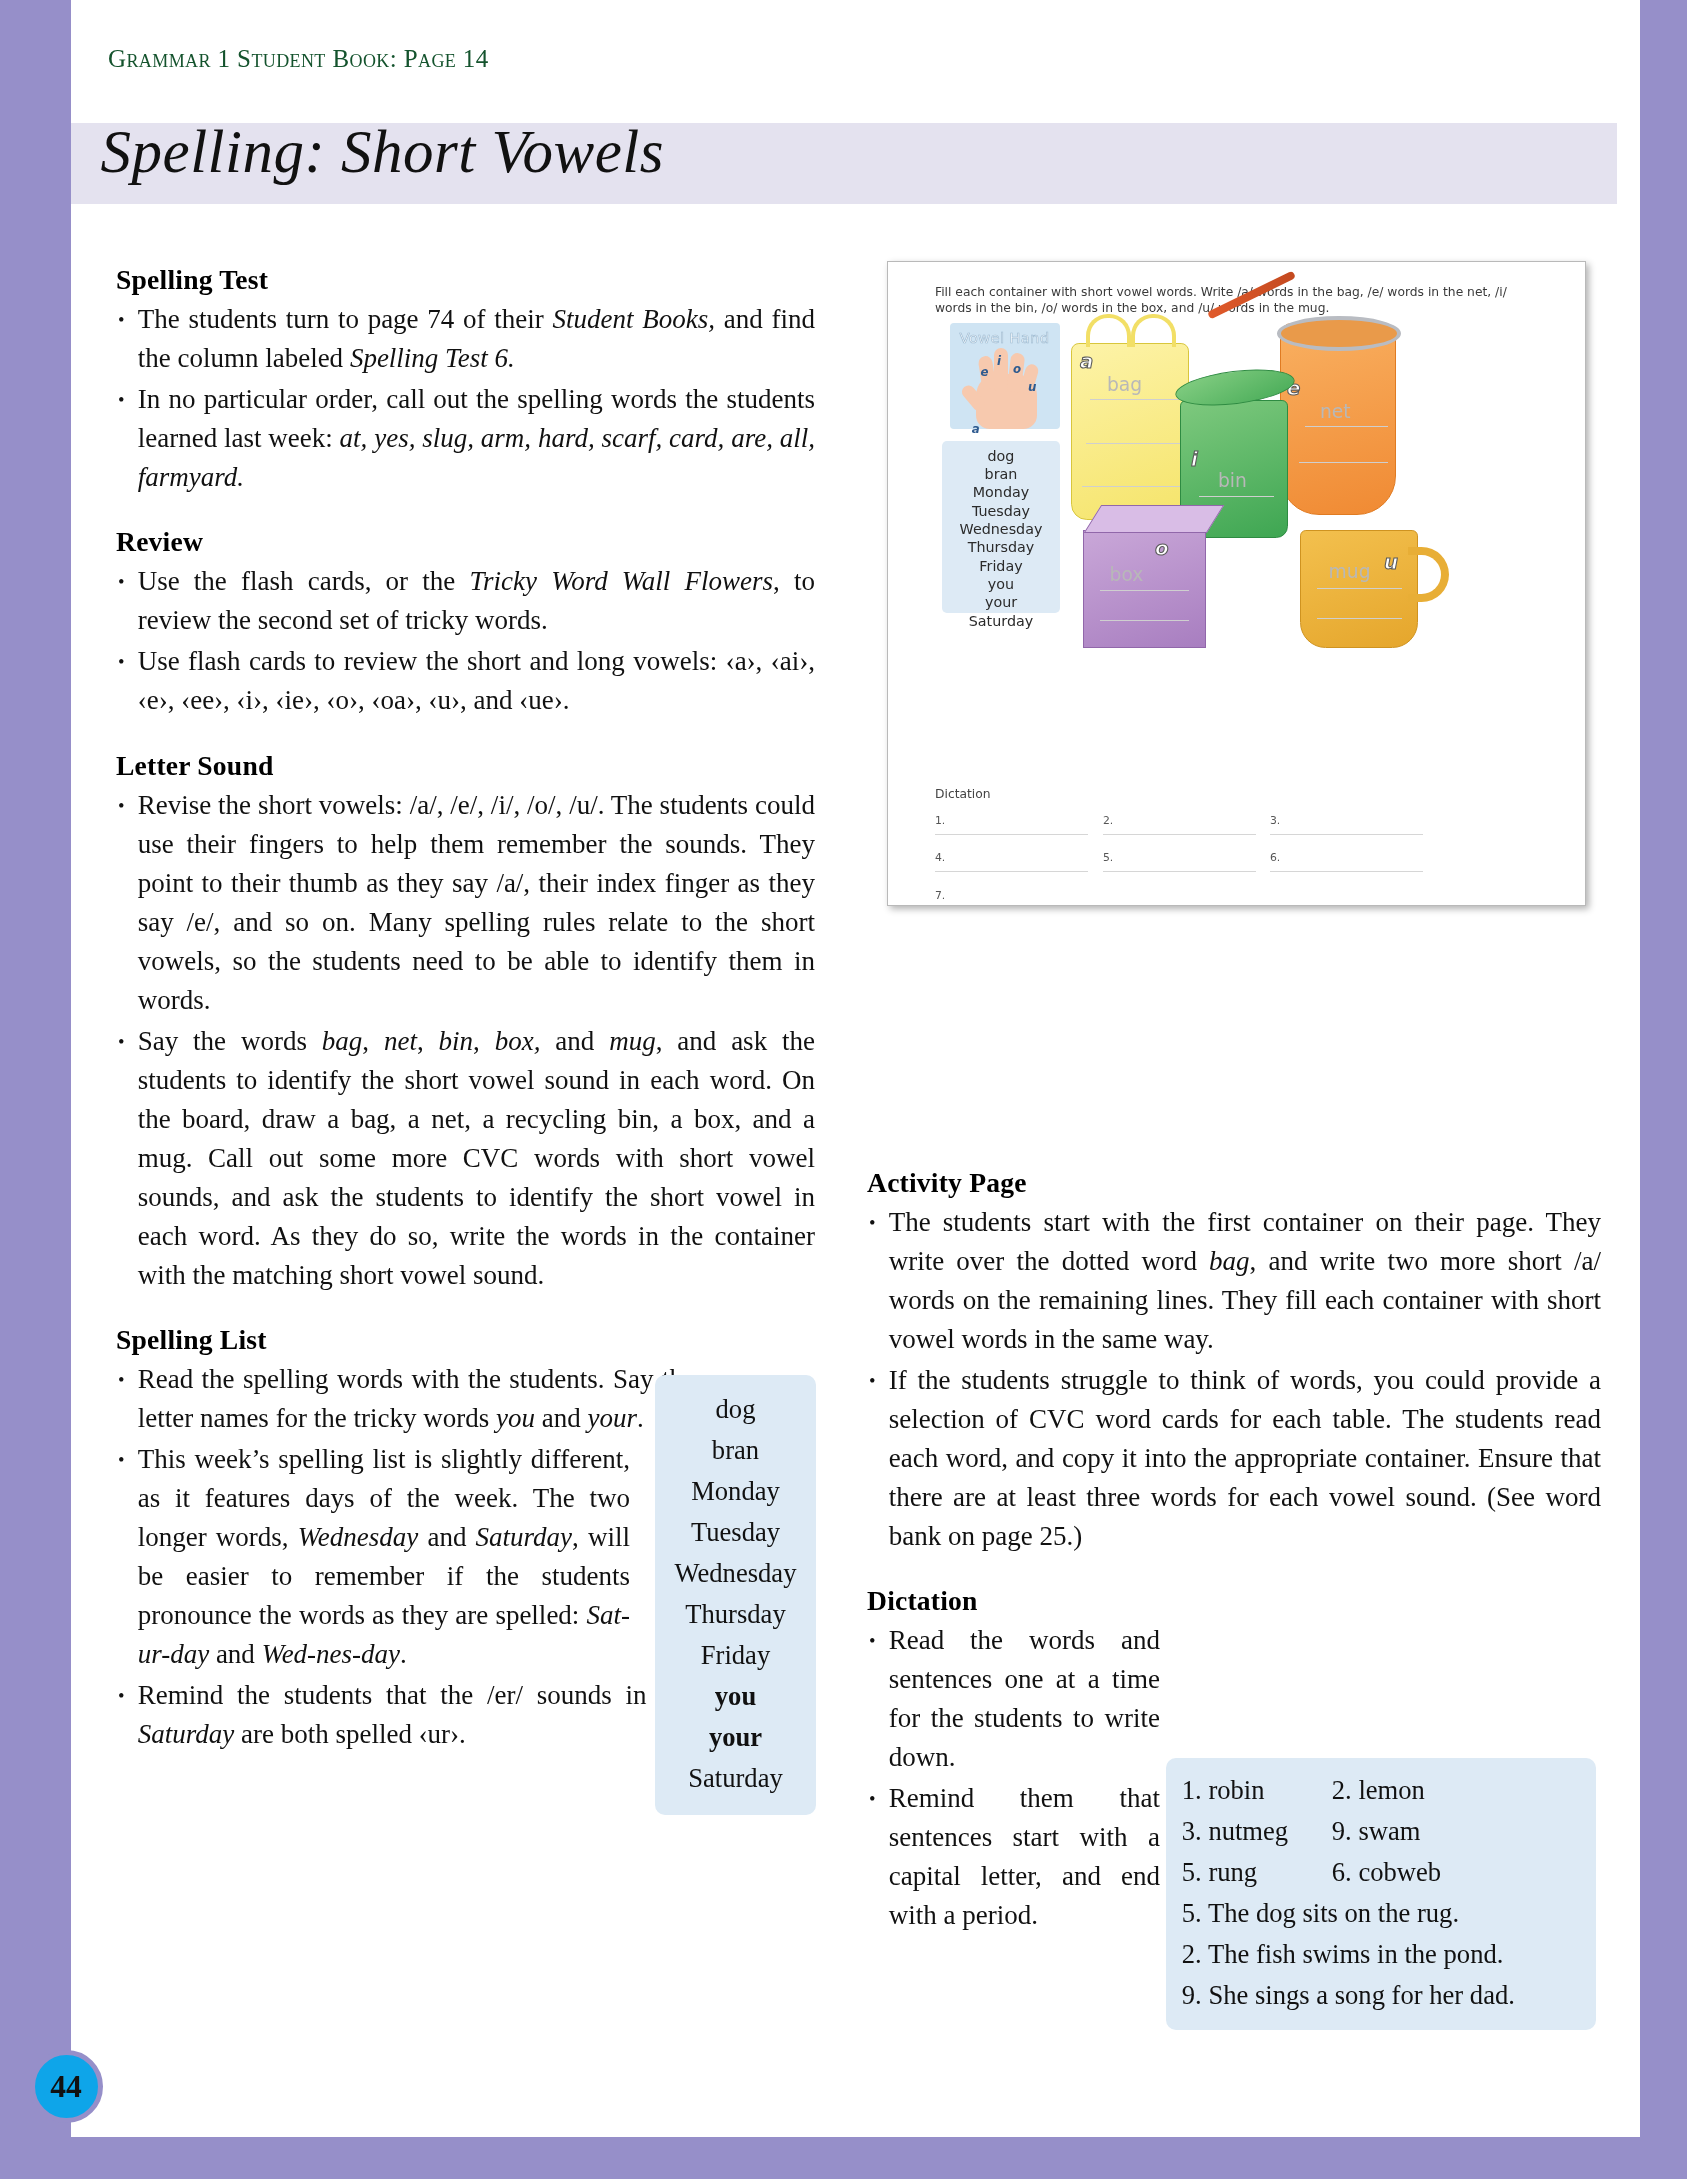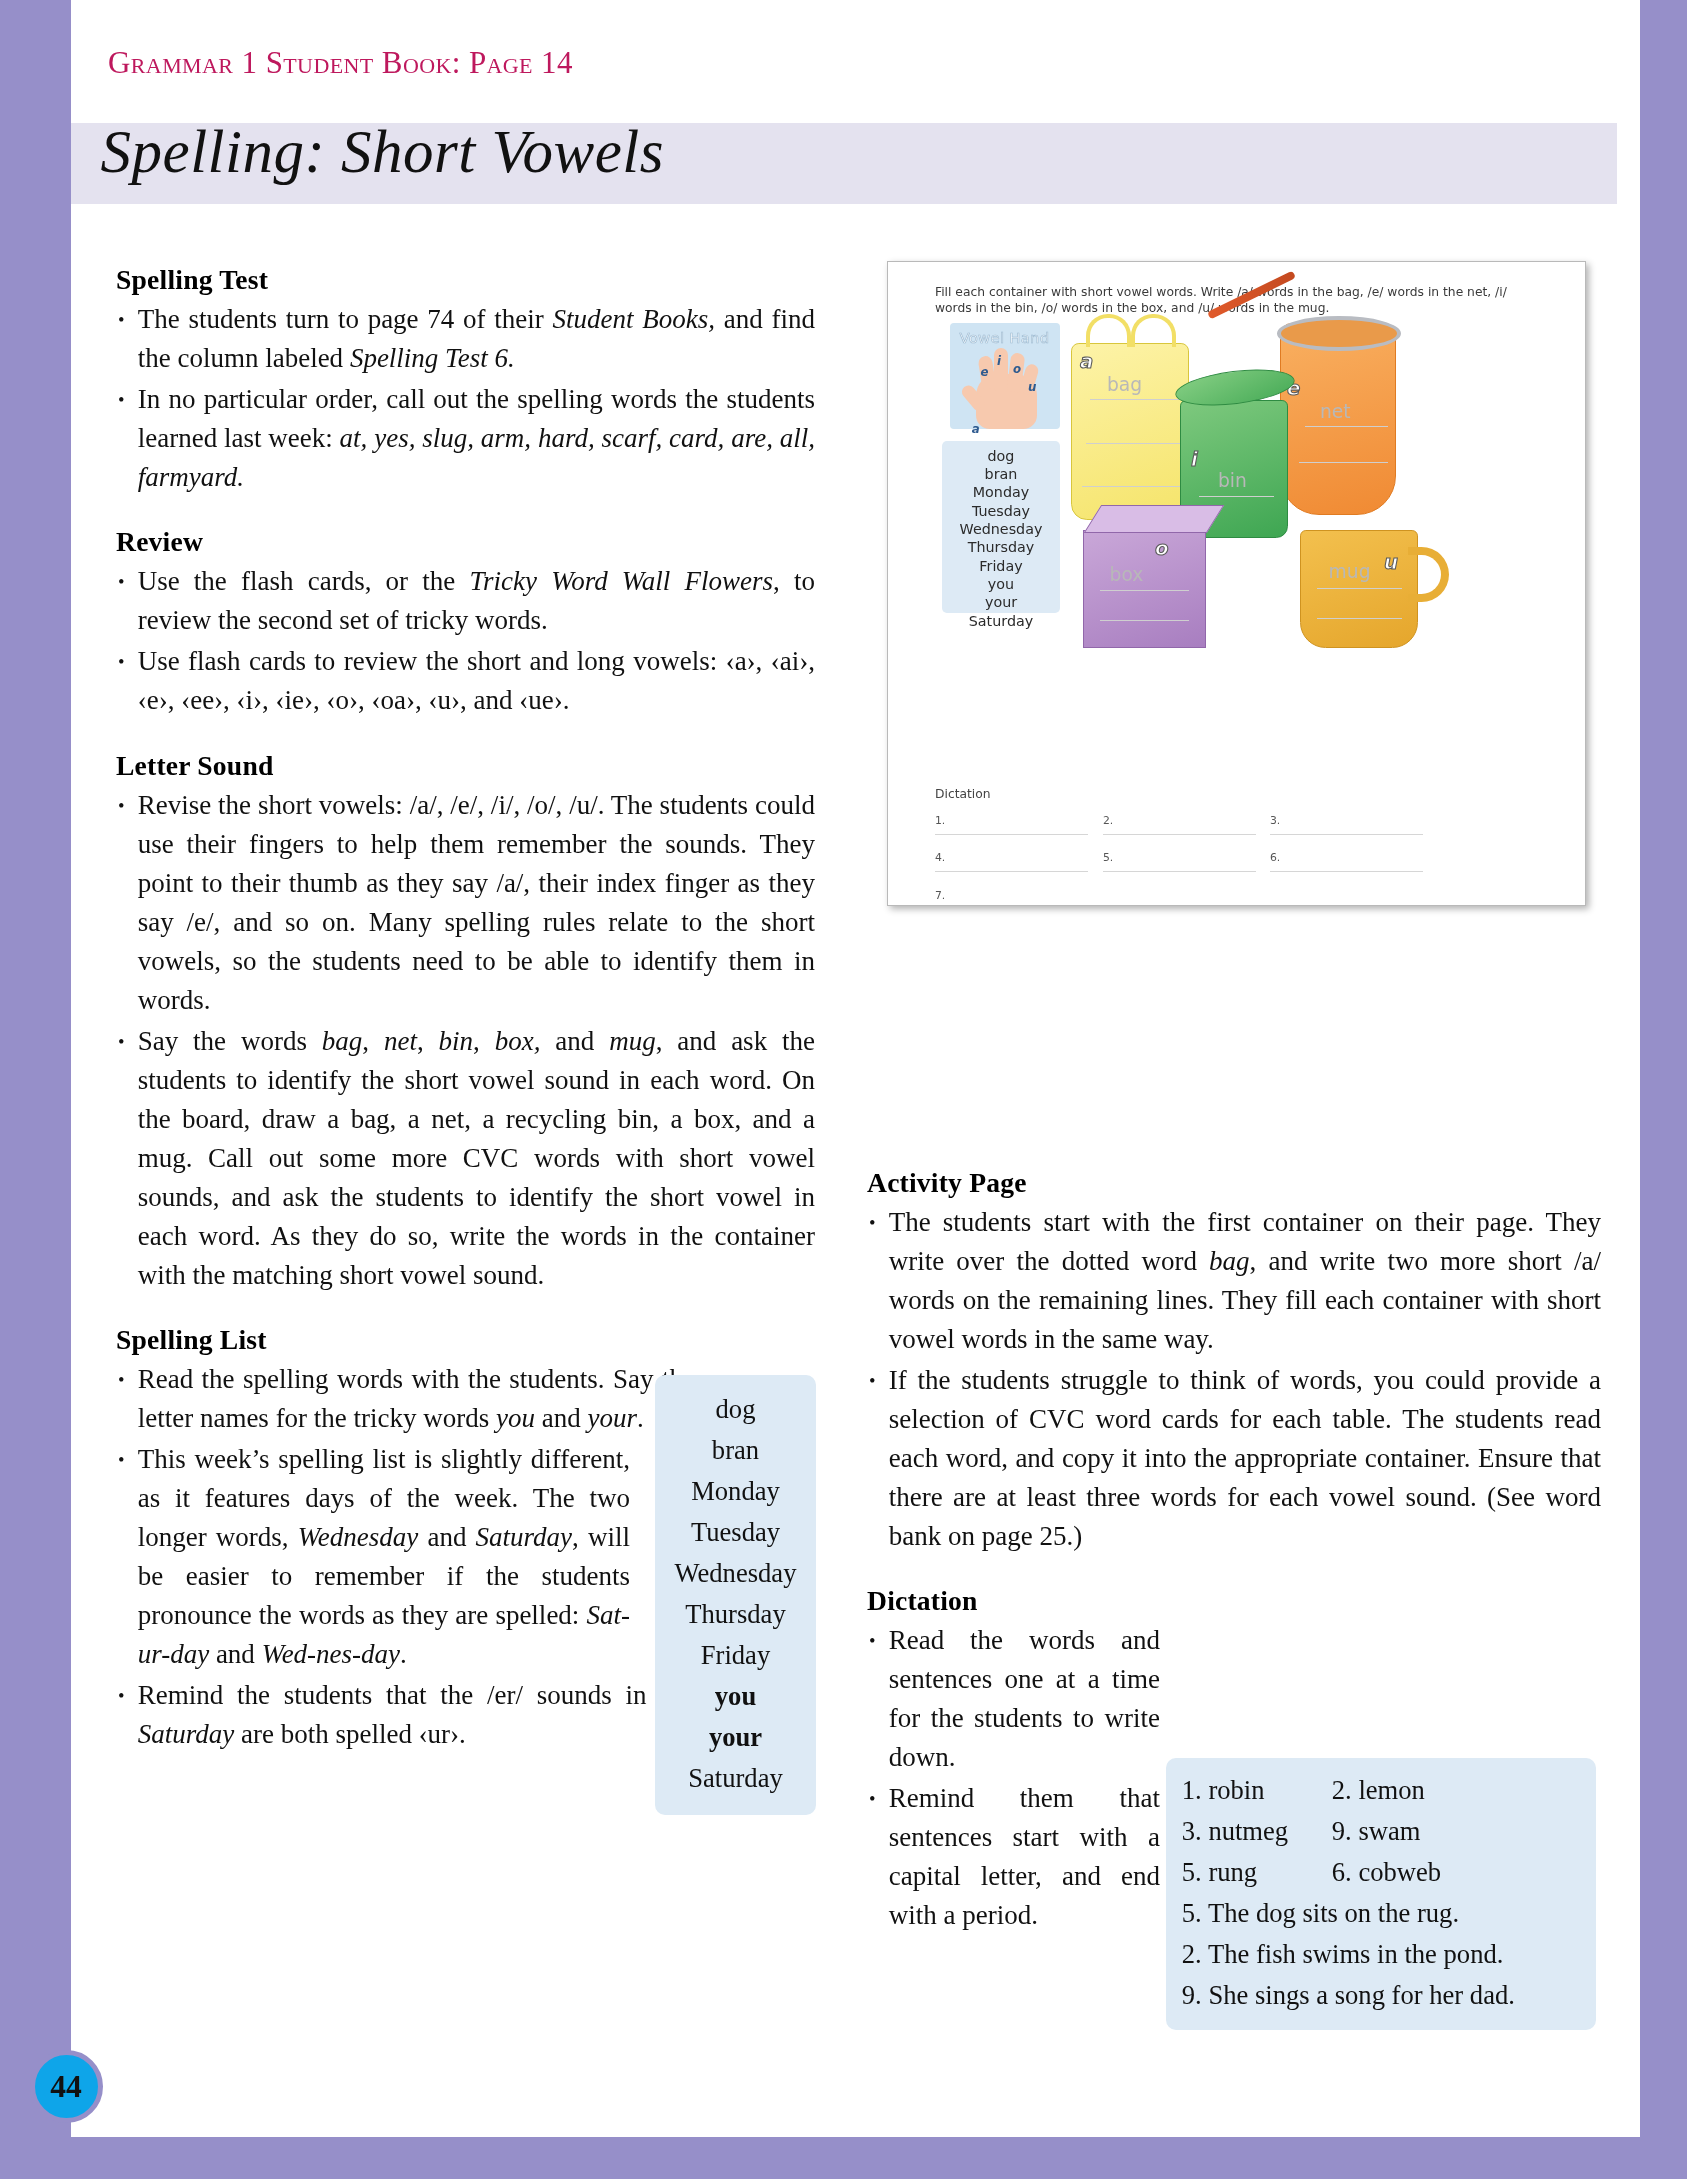--- a/index.html
+++ b/index.html
@@ -21,21 +21,21 @@
     position:absolute; right:0; top:0; width:47px; height:2180px;
     background:#968fc9;
   }
   .border-bottom {
     position:absolute; left:0; bottom:0; width:1687px; height:43px;
     background:#968fc9;
   }
   
   .running-head {
     position:absolute; left:108px; top:45px;
-    font-size:31px; letter-spacing:0.4px; color:#be185d;
+    font-size:25px; letter-spacing:0.4px; color:#14532d;
     font-variant:small-caps; white-space:nowrap;
   }
   
   .title-band {
     position:absolute; left:71px; top:123px;
     width:1546px; height:81px;
     background:#e4e2ef;
   }
   .title-band .title {
     position:absolute; left:29.6px; top:-5.9px;

